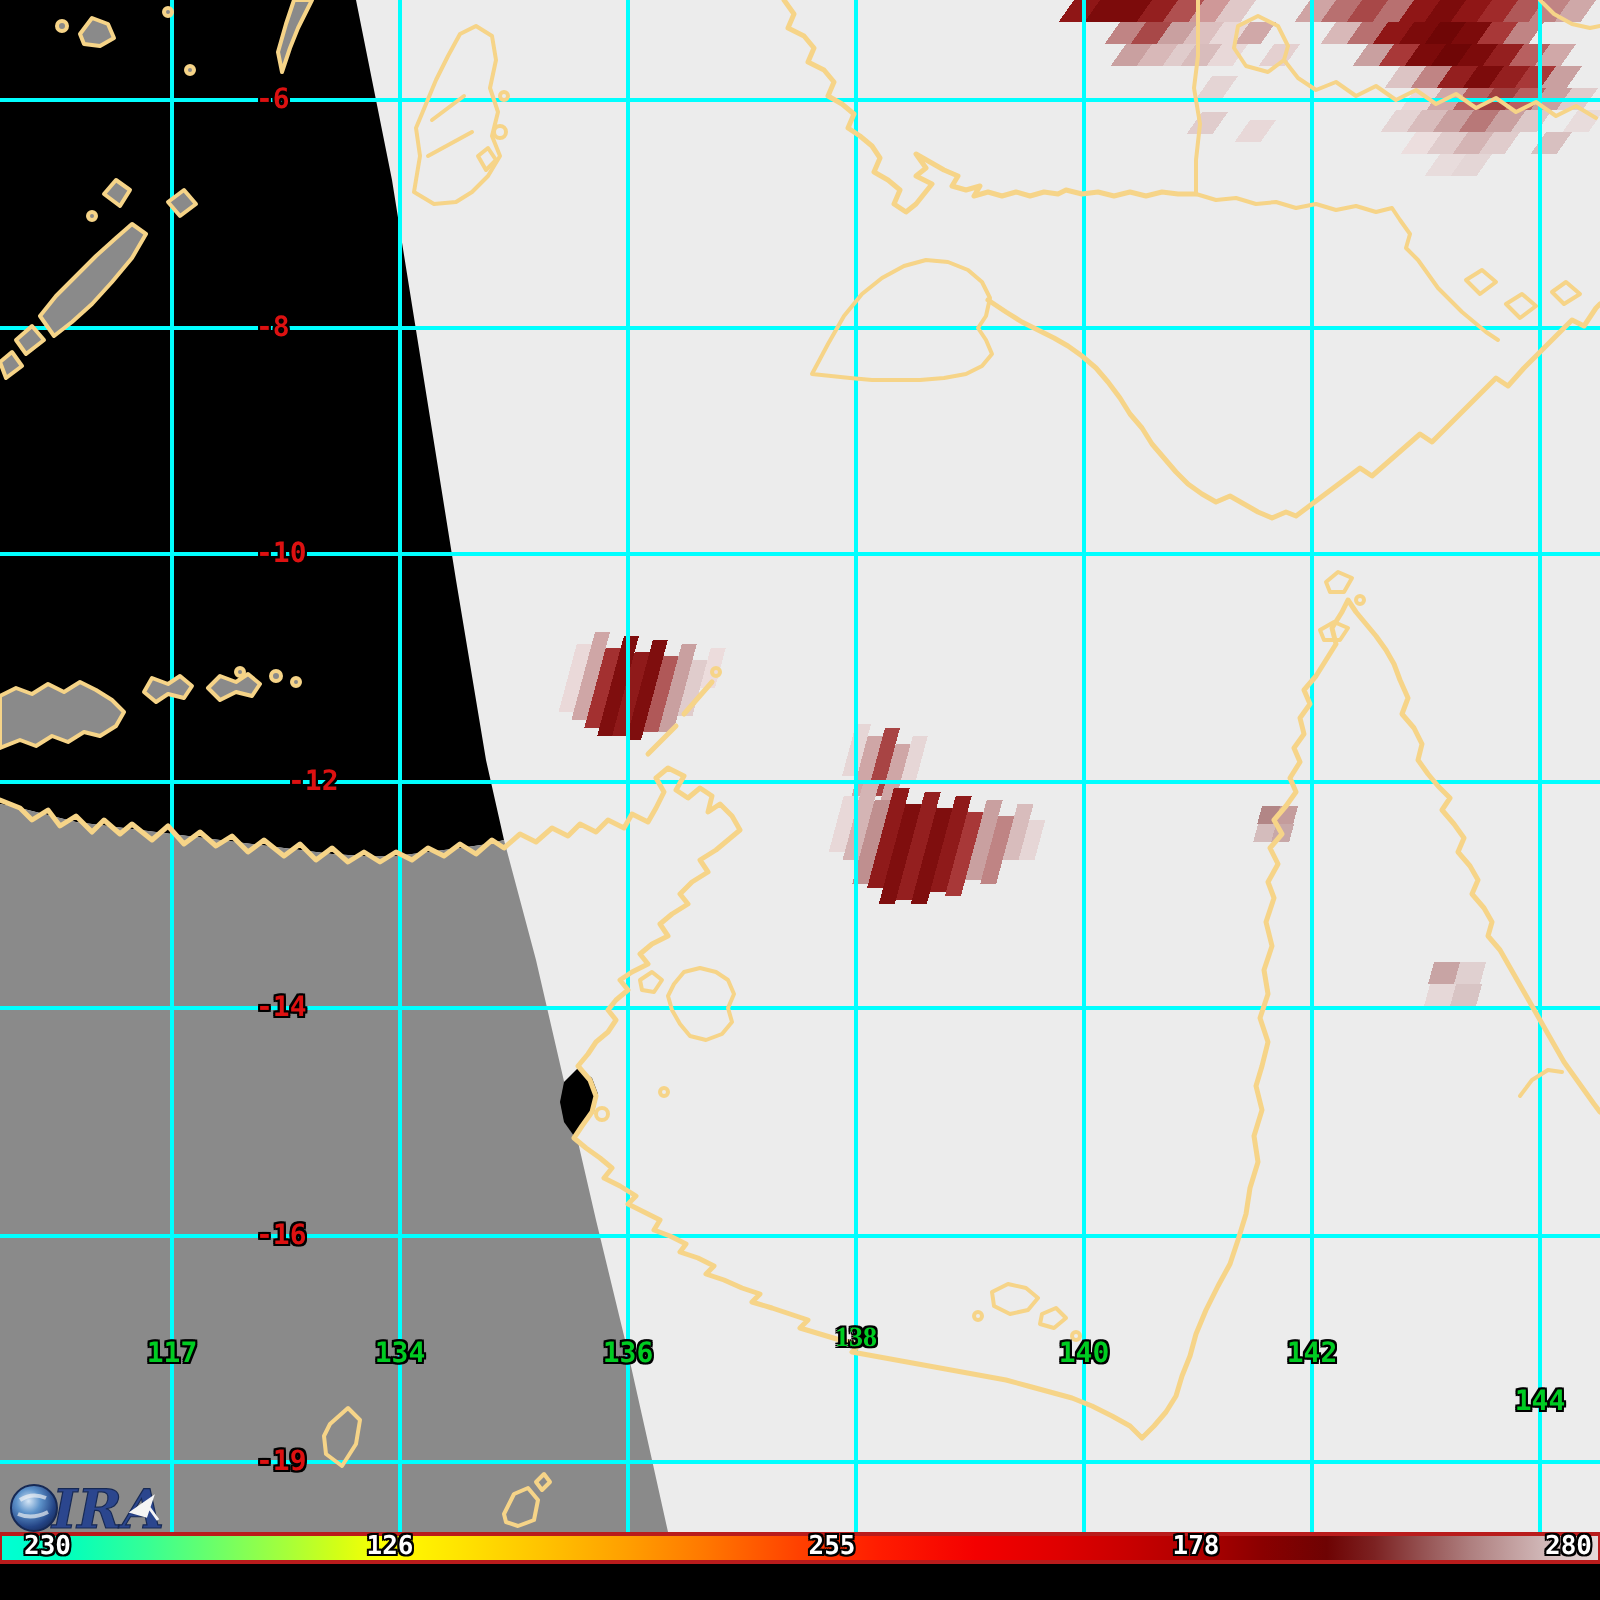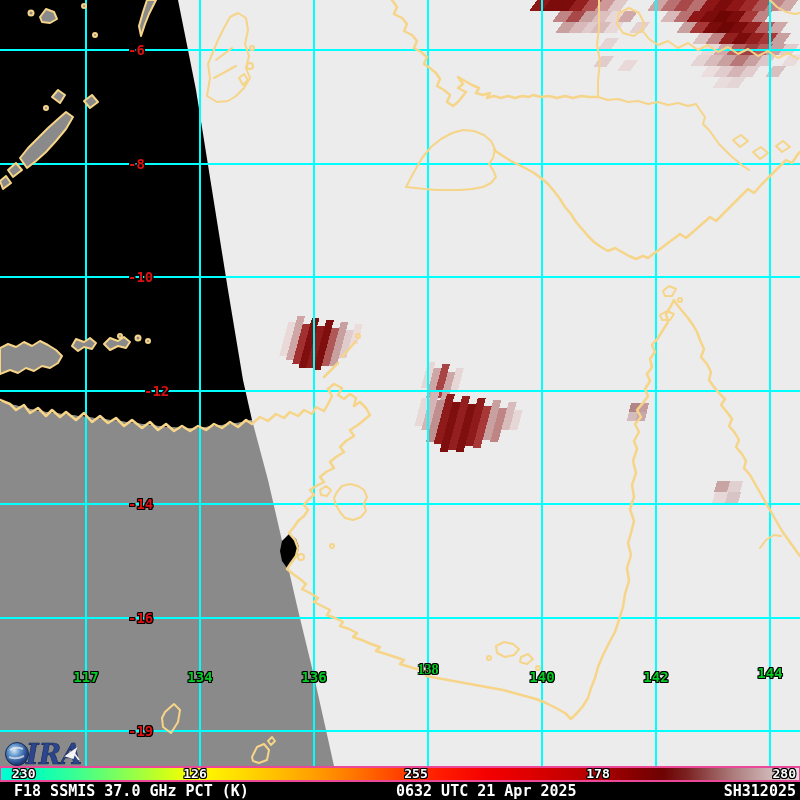--- a/index.html
+++ b/index.html
@@ -10,21 +10,21 @@
   .coast{fill:none;stroke:var(--coastline,#f6d488);stroke-width:2.5;stroke-linejoin:round;stroke-linecap:round;}
   .coast.thin{stroke-width:2;}
   .island-fill{fill:var(--outside-land,#8a8a8a);stroke:var(--coastline,#f6d488);stroke-width:2;stroke-linejoin:round;}
   .island-open{fill:none;stroke:var(--coastline,#f6d488);stroke-width:2;stroke-linejoin:round;}
   #gridlines line{stroke:var(--grid,#00ffff);stroke-width:2;}
   #clusters rect{shape-rendering:crispEdges;}
   .maplabel{position:absolute;font-weight:bold;font-size:14px;line-height:14px;white-space:nowrap;
     text-shadow:-1px -1px 0 #000,1px -1px 0 #000,-1px 1px 0 #000,1px 1px 0 #000,0 -1px 0 #000,0 1px 0 #000,-1px 0 0 #000,1px 0 0 #000;}
   .latlabel{color:var(--lat-label,#dd1111);}
   .lonlabel{color:var(--lon-label,#00cc22);transform:translateX(-50%);}
-  #colorbar{position:absolute;left:0;top:766px;width:800px;height:16px;background:#ec4899;box-sizing:border-box;padding:2px 1px;}
+  #colorbar{position:absolute;left:0;top:766px;width:800px;height:16px;background:#b91c1c;box-sizing:border-box;padding:2px 1px;}
   #colorbar-grad{width:100%;height:100%;}
   .cbtick{position:absolute;top:1px;font-weight:bold;font-size:13px;line-height:14px;color:#fff;
     text-shadow:-1px -1px 0 #000,1px -1px 0 #000,-1px 1px 0 #000,1px 1px 0 #000,0 -1px 0 #000,0 1px 0 #000,-1px 0 0 #000,1px 0 0 #000;}
   #footer{position:absolute;left:0;top:782px;width:800px;height:18px;background:#000;color:#fff;
     display:flex;align-items:center;font-weight:bold;font-size:15px;}
   #footer .fl{padding-left:14px;}
   #footer .fc{flex:1;text-align:center;}
   #footer .fr{padding-right:4px;}
   #logo{position:absolute;left:4px;top:740px;width:90px;height:28px;opacity:.92;}
 </style>
@@ -292,21 +292,21 @@
         <div class="maplabel latlabel" style="left: 128px; top: 384px; margin-left: 16px;">-12</div>
         <div class="maplabel latlabel" style="left: 128px; top: 497px;">-14</div>
         <div class="maplabel latlabel" style="left: 128px; top: 611px;">-16</div>
         <div class="maplabel latlabel" style="left: 128px; top: 724px;">-19</div>
         <div class="maplabel lonlabel" style="left: 86px; top: 670px;">117</div>
         <div class="maplabel lonlabel" style="left: 200px; top: 670px;">134</div>
         <div class="maplabel lonlabel" style="left: 314px; top: 670px;">136</div>
         <div class="maplabel lonlabel" style="left: 428px; top: 663px; font-family: Liberation Serif, serif;">138</div>
         <div class="maplabel lonlabel" style="left: 542px; top: 670px;">140</div>
         <div class="maplabel lonlabel" style="left: 656px; top: 670px;">142</div>
-        <div class="maplabel lonlabel" style="left: 770px; top: 666px; text-align: center;">144</div>
+        <div class="maplabel lonlabel" style="left: 770px; top: 694px; text-align: center;">144</div>
       </div>
 
     <svg id="logo" viewBox="0 0 90 28" xmlns="http://www.w3.org/2000/svg">
       <defs>
         <radialGradient id="globe" cx="38%" cy="35%" r="75%">
           <stop offset="0%" stop-color="#dceeff"></stop>
           <stop offset="35%" stop-color="#5a94d0"></stop>
           <stop offset="75%" stop-color="#1c3f86"></stop>
           <stop offset="100%" stop-color="#0d2150"></stop>
         </radialGradient>
@@ -320,18 +320,13 @@
 
   <div id="colorbar">
     <div id="colorbar-grad" style="background: linear-gradient(90deg, rgb(0, 255, 212) 0%, rgb(0, 255, 190) 4%, rgb(53, 255, 150) 9%, rgb(116, 255, 98) 14%, rgb(168, 255, 56) 18%, rgb(210, 255, 22) 21%, rgb(255, 255, 0) 24%, rgb(255, 226, 0) 29%, rgb(255, 194, 0) 34%, rgb(255, 160, 0) 39%, rgb(255, 120, 0) 44%, rgb(255, 64, 0) 50%, rgb(255, 28, 0) 55%, rgb(244, 0, 0) 61%, rgb(224, 0, 0) 66%, rgb(198, 0, 0) 71%, rgb(174, 0, 0) 75%, rgb(138, 0, 0) 79%, rgb(110, 3, 3) 83%, rgb(124, 34, 34) 86%, rgb(149, 82, 82) 89%, rgb(174, 127, 127) 92%, rgb(197, 164, 164) 95%, rgb(218, 200, 200) 98%, rgb(229, 217, 217) 100%);"></div>
   <span class="cbtick" style="left: 12px;">230</span>
       <span class="cbtick" style="left: 195px; transform: translateX(-50%);">126</span>
       <span class="cbtick" style="left: 398px; transform: translateX(-50%); margin-left: 18px;">255</span>
       <span class="cbtick" style="left: 598px; transform: translateX(-50%);">178</span>
       <span class="cbtick" style="left: 796px; transform: translateX(-100%);">280</span>
     </div>
 
-  <div id="footer">
-    <span class="fl">F18 SSMIS 37.0 GHz PCT (K)</span>
-    <span class="fc">0632 UTC 21 Apr 2025</span>
-    <span class="fr">SH312025</span>
-  </div>
 </div>
 
 </body></html>

